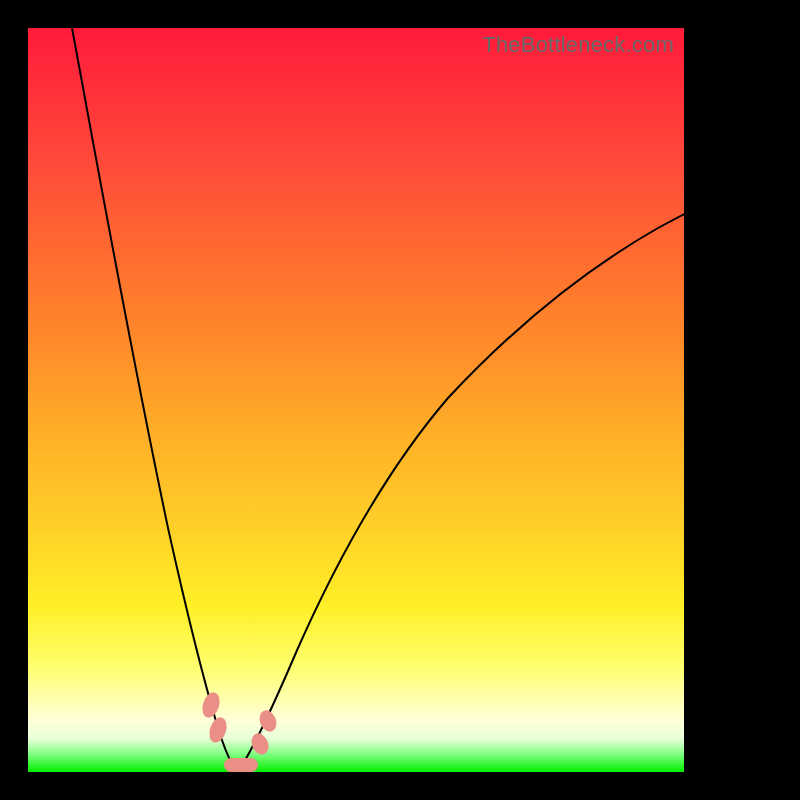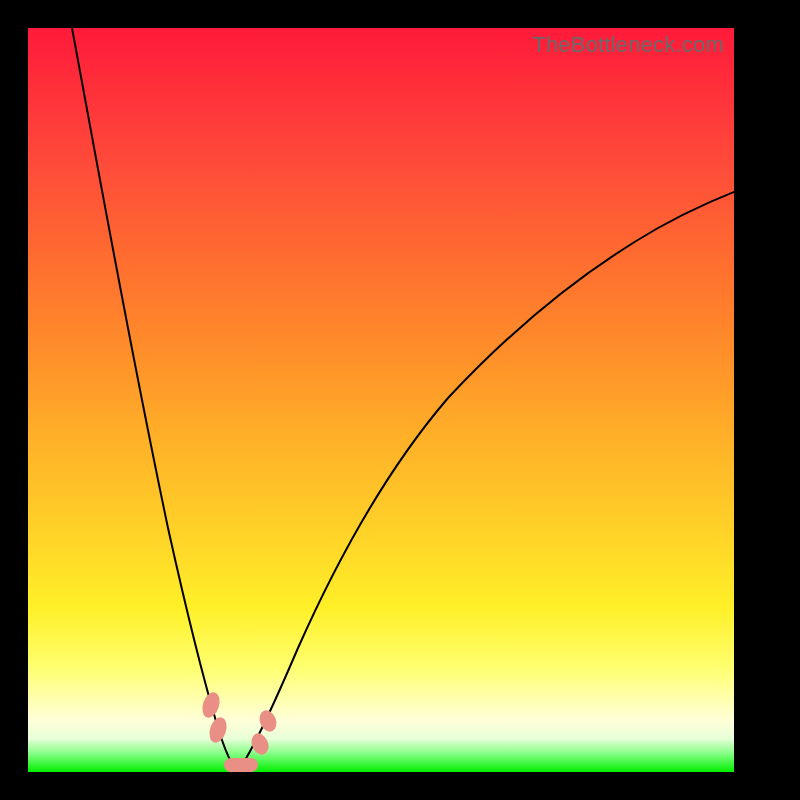--- a/index.html
+++ b/index.html
@@ -16,21 +16,21 @@
     left: 0;
     top: 0;
     width: 800px;
     height: 800px;
     background: #000;
   }
   .plot {
     position: absolute;
     left: 28px;
     top: 28px;
-    width: 706px;
+    width: 656px;
     height: 744px;
     
     background: linear-gradient(
       to bottom,
       #ff1a3a 0%,
       #ff2a3a 6%,
       #ff4a3a 18%,
       #ff6a30 30%,
       #ff8a2a 42%,
       #ffb028 55%,

